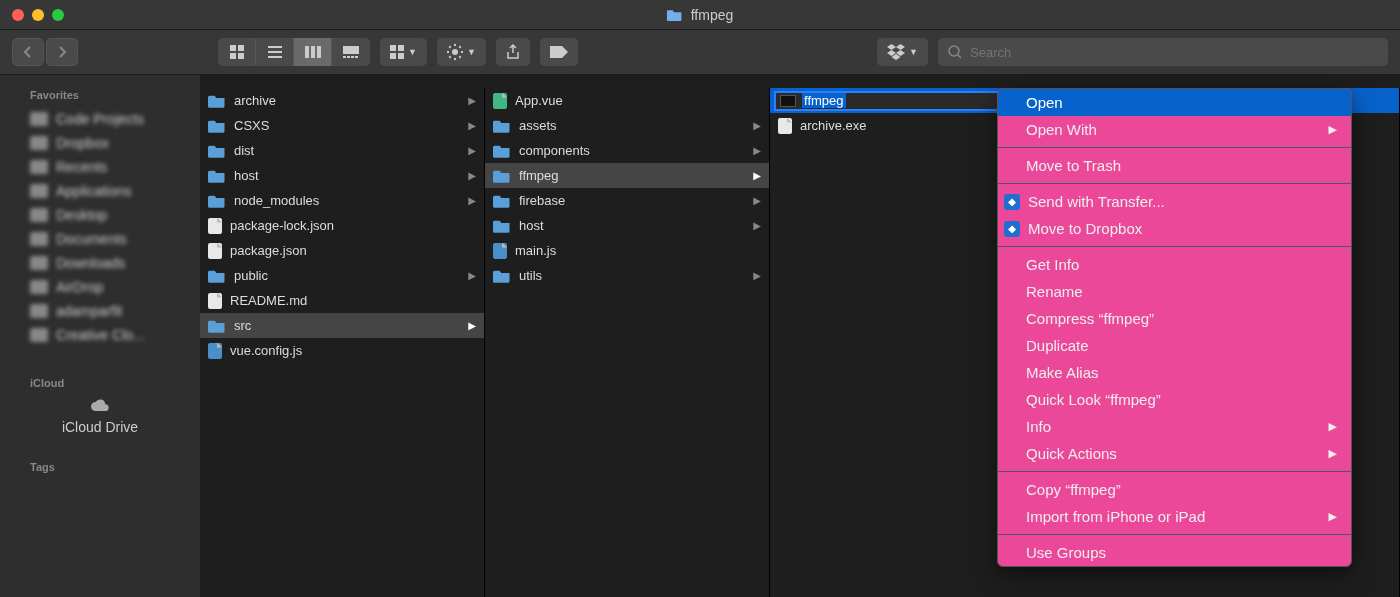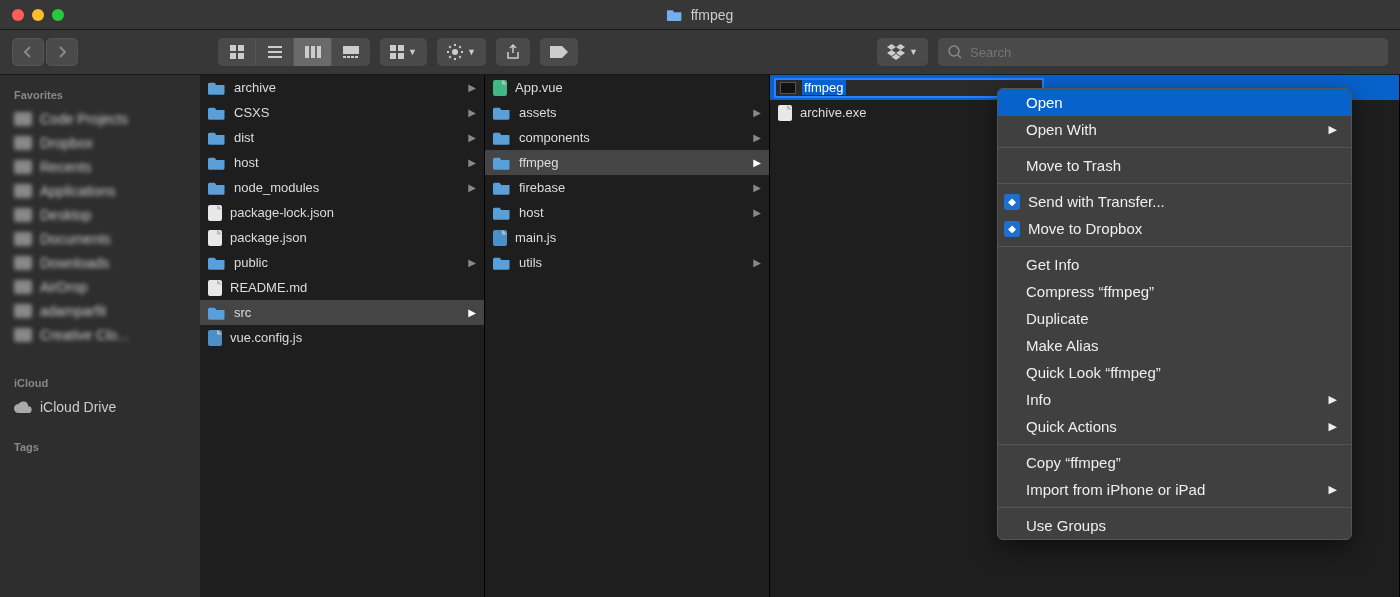--- a/index.html
+++ b/index.html
@@ -20,49 +20,49 @@
 .view-group { display: flex; background: #4a4a4a; border-radius: 5px; overflow: hidden; margin-left: 130px; }
 .view-btn { width: 38px; height: 28px; display: flex; align-items: center; justify-content: center; border-right: 1px solid #555; color: #ccc; }
 .view-btn:last-child { border-right: none; }
 .view-btn.active { background: #6a6a6a; }
 .tool-btn { height: 28px; padding: 0 10px; background: #4a4a4a; border-radius: 5px; display: flex; align-items: center; justify-content: center; color: #ccc; gap: 4px; }
 .spacer { flex: 1; }
 .search-box { width: 450px; height: 28px; background: #4a4a4a; border-radius: 5px; display: flex; align-items: center; padding: 0 10px; gap: 8px; color: #888; }
 .search-box input { background: transparent; border: none; outline: none; color: #ddd; flex: 1; font-size: 13px; }
 
 .main { display: flex; height: calc(100% - 75px); }
-.sidebar { width: 200px; background: #2e2e2e; padding: 8px 0; overflow: hidden; }
+.sidebar { width: 200px; background: #2e2e2e; padding: 8px 16px; overflow: hidden; }
 .side-header { padding: 6px 14px; color: #888; font-size: 11px; font-weight: 600; }
 .side-item { padding: 4px 14px; display: flex; align-items: center; gap: 8px; color: #ccc; font-size: 14px; filter: blur(2px); }
-.side-item.clear { filter: none; }
+.side-item.clear { filter: none; flex-direction: column; }
 .side-icon { width: 18px; height: 14px; background: #888; border-radius: 2px; }
 .cloud-icon { width: 18px; height: 12px; fill: #aaa; }
 
 .columns { flex: 1; display: flex; background: #1e1e1e; }
-.column { border-right: 1px solid #000; overflow-y: auto; }
+.column { border-right: 1px solid #000; overflow-y: auto; margin-top: 13px; }
 .col1 { width: 285px; }
 .col2 { width: 285px; }
 .col3 { flex: 1; position: relative; }
 .row { height: 25px; display: flex; align-items: center; padding: 0 8px; gap: 8px; color: #ddd; position: relative; }
 .row.selected { background: #454545; }
 .row.highlighted { background: #0862cc; color: #fff; }
 .row .chev { position: absolute; right: 8px; color: #888; font-size: 10px; }
 .row.selected .chev, .row.highlighted .chev { color: #fff; }
 .folder-icon { width: 18px; height: 14px; fill: #5a9fd8; flex-shrink: 0; }
 .file-icon { width: 14px; height: 16px; background: #e8e8e8; border-radius: 2px; flex-shrink: 0; position: relative; }
 .file-icon::before { content: ""; position: absolute; top: 0; right: 0; width: 5px; height: 5px; background: #bbb; clip-path: polygon(0 0, 100% 100%, 0 100%); }
 .file-icon.vue { background: #41b883; }
 .file-icon.js { background: #4a8fc7; }
 .exec-icon { width: 16px; height: 12px; background: #111; border: 1px solid #555; flex-shrink: 0; }
 .row-label { white-space: nowrap; overflow: hidden; }
 
 .rename-box { position: absolute; left: 10px; top: 6px; width: 270px; height: 20px; background: #2a2a2a; border: 2px solid #2a7fff; display: flex; align-items: center; padding: 0 4px; gap: 6px; }
 .rename-box .txt { background: #0862cc; color: #fff; padding: 0 2px; }
 
-.context-menu { position: absolute; left: 997px; top: 88px; width: 355px; background: #404040; border: 1px solid #555; border-radius: 6px; box-shadow: 0 8px 24px rgba(0,0,0,0.5); overflow: hidden; z-index: 100; }
+.context-menu { position: absolute; left: 997px; top: 88px; width: 355px; background: #ec4899; border: 1px solid #555; border-radius: 6px; box-shadow: 0 8px 24px rgba(0,0,0,0.5); overflow: hidden; z-index: 100; }
 .ctx-item { height: 27px; display: flex; align-items: center; padding: 0 20px 0 28px; color: #eee; font-size: 15px; position: relative; }
 .ctx-item.highlighted { background: #0862cc; color: #fff; }
 .ctx-item .arrow { position: absolute; right: 14px; font-size: 11px; }
 .ctx-sep { height: 1px; background: #555; margin: 4px 0; }
 .ctx-icon { width: 16px; height: 16px; background: #1f6fd0; border-radius: 3px; margin-right: 8px; margin-left: -22px; display: flex; align-items: center; justify-content: center; color: #fff; font-size: 10px; }
 
 svg { display: block; }
 </style>
 </head>
 <body>
@@ -378,20 +378,23 @@
     </div>
     <div class="ctx-item">
       <div class="ctx-icon">◆</div>
       <span>Move to Dropbox</span>
     </div>
     <div class="ctx-sep"></div>
     <div class="ctx-item">
       <span>Get Info</span>
     </div>
     <div class="ctx-item">
+      <span>Rename</span>
+    </div>
+    <div class="ctx-item">
       <span>Compress “ffmpeg”</span>
     </div>
     <div class="ctx-item">
       <span>Duplicate</span>
     </div>
     <div class="ctx-item">
       <span>Make Alias</span>
     </div>
     <div class="ctx-item">
       <span>Quick Look “ffmpeg”</span>

